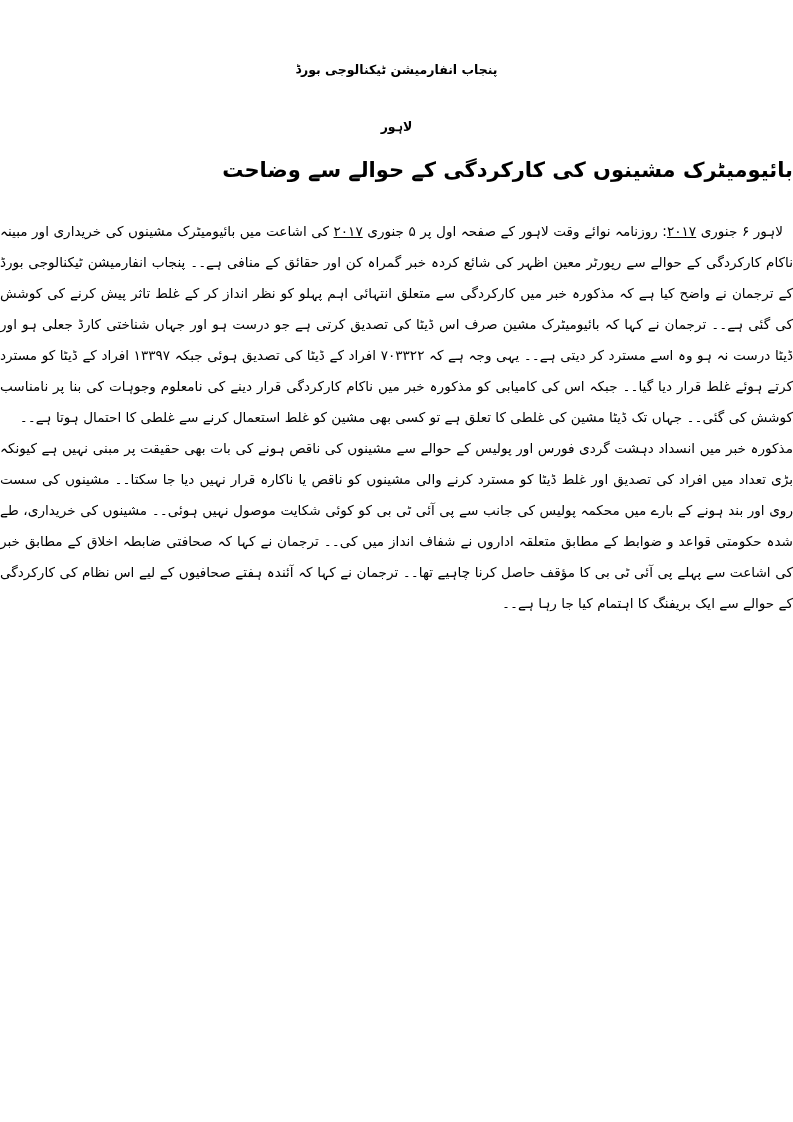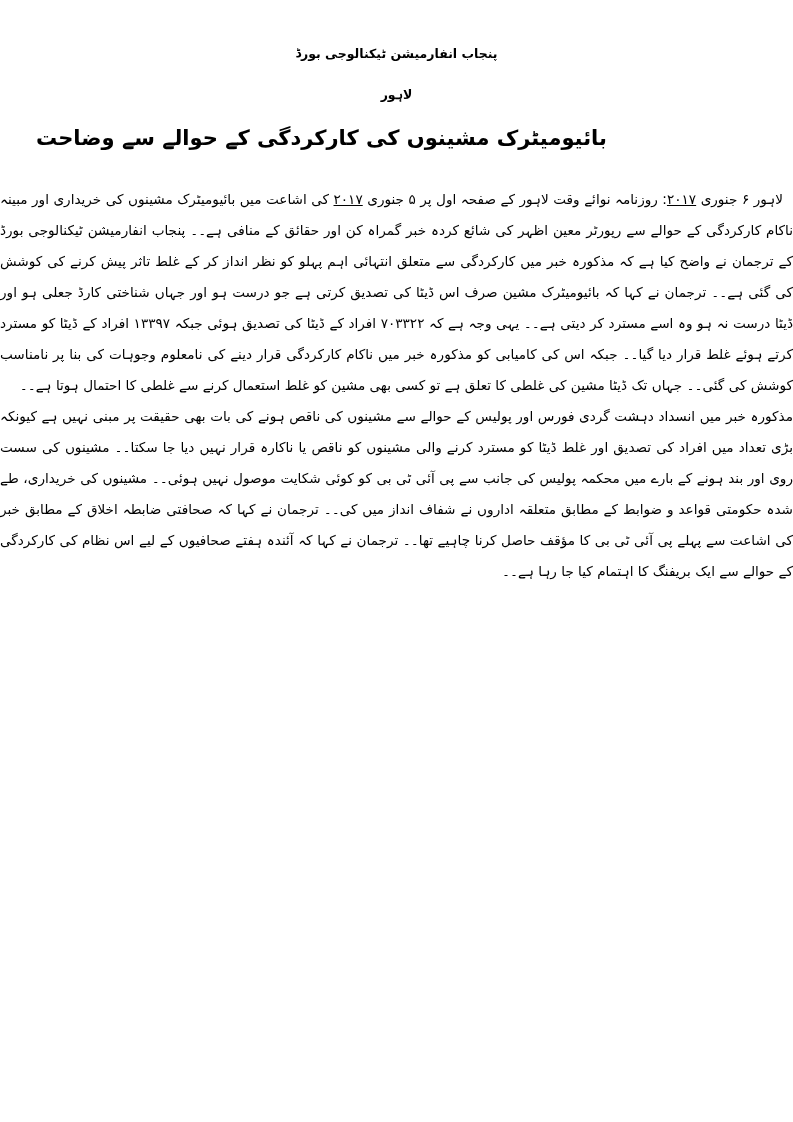--- a/index.html
+++ b/index.html
@@ -15,35 +15,35 @@
     overflow: hidden;
   }
   .page {
     width: 793px;
     height: 1122px;
     background: #ffffff;
     box-sizing: border-box;
   }
   .doc-header {
     text-align: center;
-    padding-top: 46px;
+    padding-top: 62px;
     direction: rtl;
   }
   .org-name {
     font-size: 12.5px;
     font-weight: bold;
   }
   .city-name {
     font-size: 12.5px;
     font-weight: bold;
-    margin-top: 26px;
+    margin-top: 42px;
   }
   .doc-title {
     direction: rtl;
-    text-align: left;
+    text-align: right;
     margin-top: 24px;
     font-size: 21px;
     font-weight: bold;
     padding-left: 36px;
   }
   .doc-body {
     direction: rtl;
     unicode-bidi: embed;
     text-align: justify;
     padding: 0 0;

